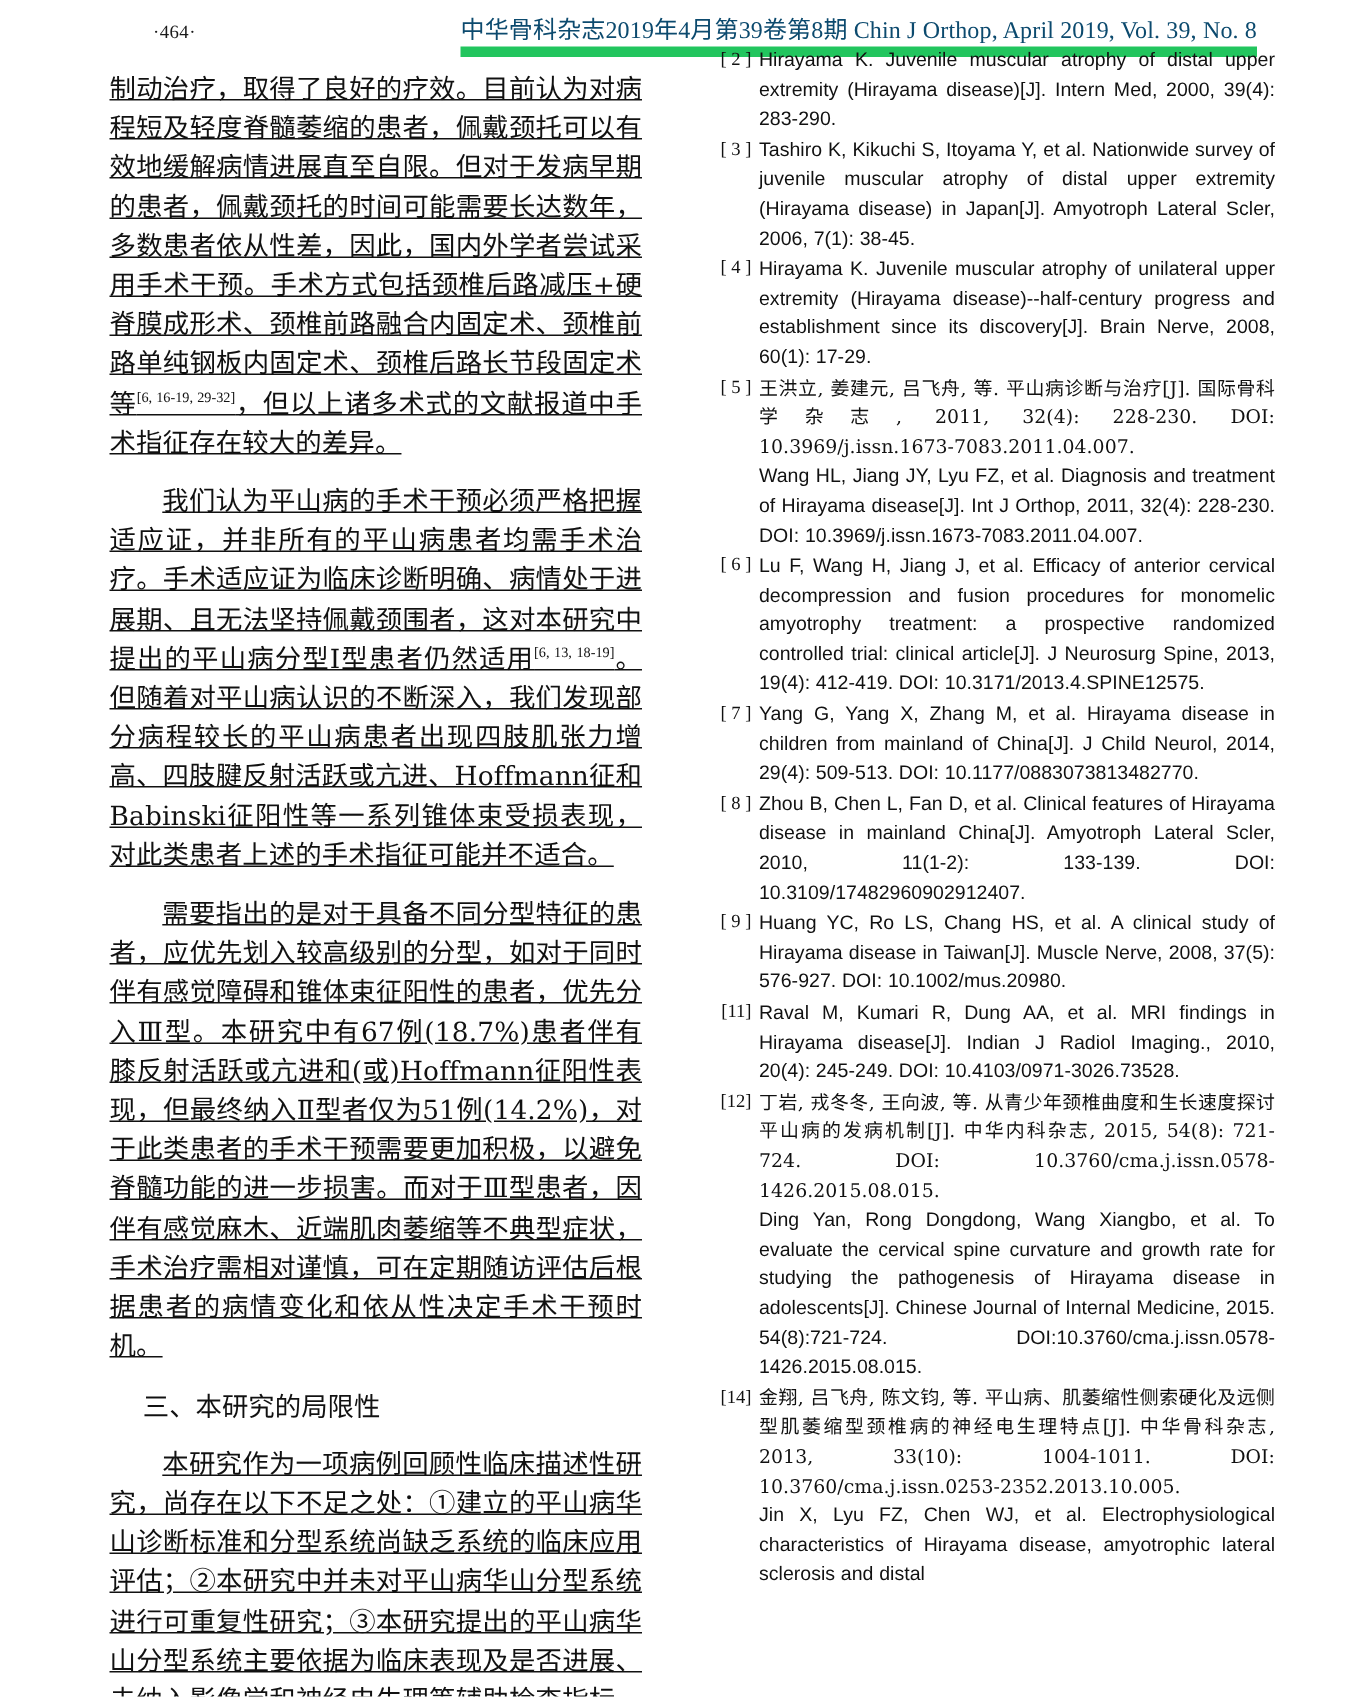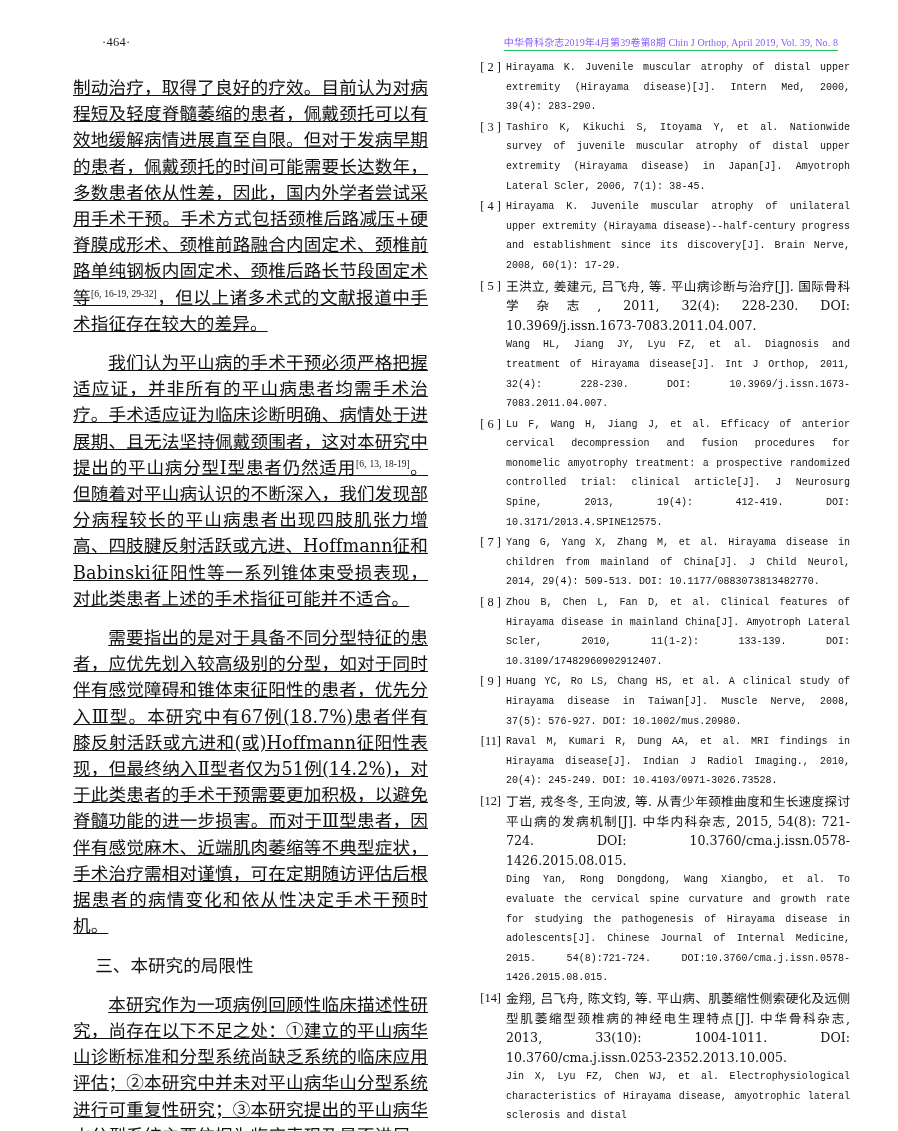--- a/index.html
+++ b/index.html
@@ -13,41 +13,41 @@
     overflow: hidden;
     font-family: "Liberation Serif", "DejaVu Serif", serif;
     color: #111111;
   }
 
   .page {
     position: relative;
     width: 898px;
     height: 1131px;
     box-sizing: border-box;
-    padding: 34px 60px 0 60px;
+    padding: 6px 60px 0 60px;
   }
 
   
   .running-head {
     display: flex;
     align-items: baseline;
     justify-content: space-between;
     height: 22px;
     margin-bottom: 6px;
   }
   .folio {
     font-size: 12.5px;
     letter-spacing: 0.3px;
     color: #1a1a1a;
     padding-left: 42px;
   }
   .journal-line {
-    font-size: 10px;
-    color: #8b5cf6;
-    border-bottom: 1px solid #22c55e;
+    font-size: 16px;
+    color: #0c4a6e;
+    border-bottom: 7px solid #22c55e;
     padding-bottom: 1px;
     letter-spacing: 0.1px;
     white-space: nowrap;
   }
 
   
   .columns {
     display: flex;
     gap: 28px;
     align-items: flex-start;
@@ -105,28 +105,28 @@
     line-height: 19.6px;
     padding-right: 5px;
     white-space: nowrap;
     font-family: "Liberation Serif", serif;
   }
   .ref-body {
     flex: 1 1 auto;
     min-width: 0;
   }
   .ref-text {
-    font-size: 10px;
+    font-size: 13px;
     line-height: 19.6px;
     text-align: justify;
     text-justify: inter-word;
     margin: 0;
     letter-spacing: 0.02px;
     word-spacing: 0.2px;
-    font-family: Liberation Mono, monospace;
+    font-family: Liberation Sans, sans-serif;
   }
   .ref-text.cn {
     font-family: "DejaVu Serif", "Liberation Serif", serif;
     font-size: 12.6px;
   }
   .ref-text + .ref-text { margin-top: 0; }
 
   .col-right .ref-list { margin-top: -4px; }
 </style>
 </head>

